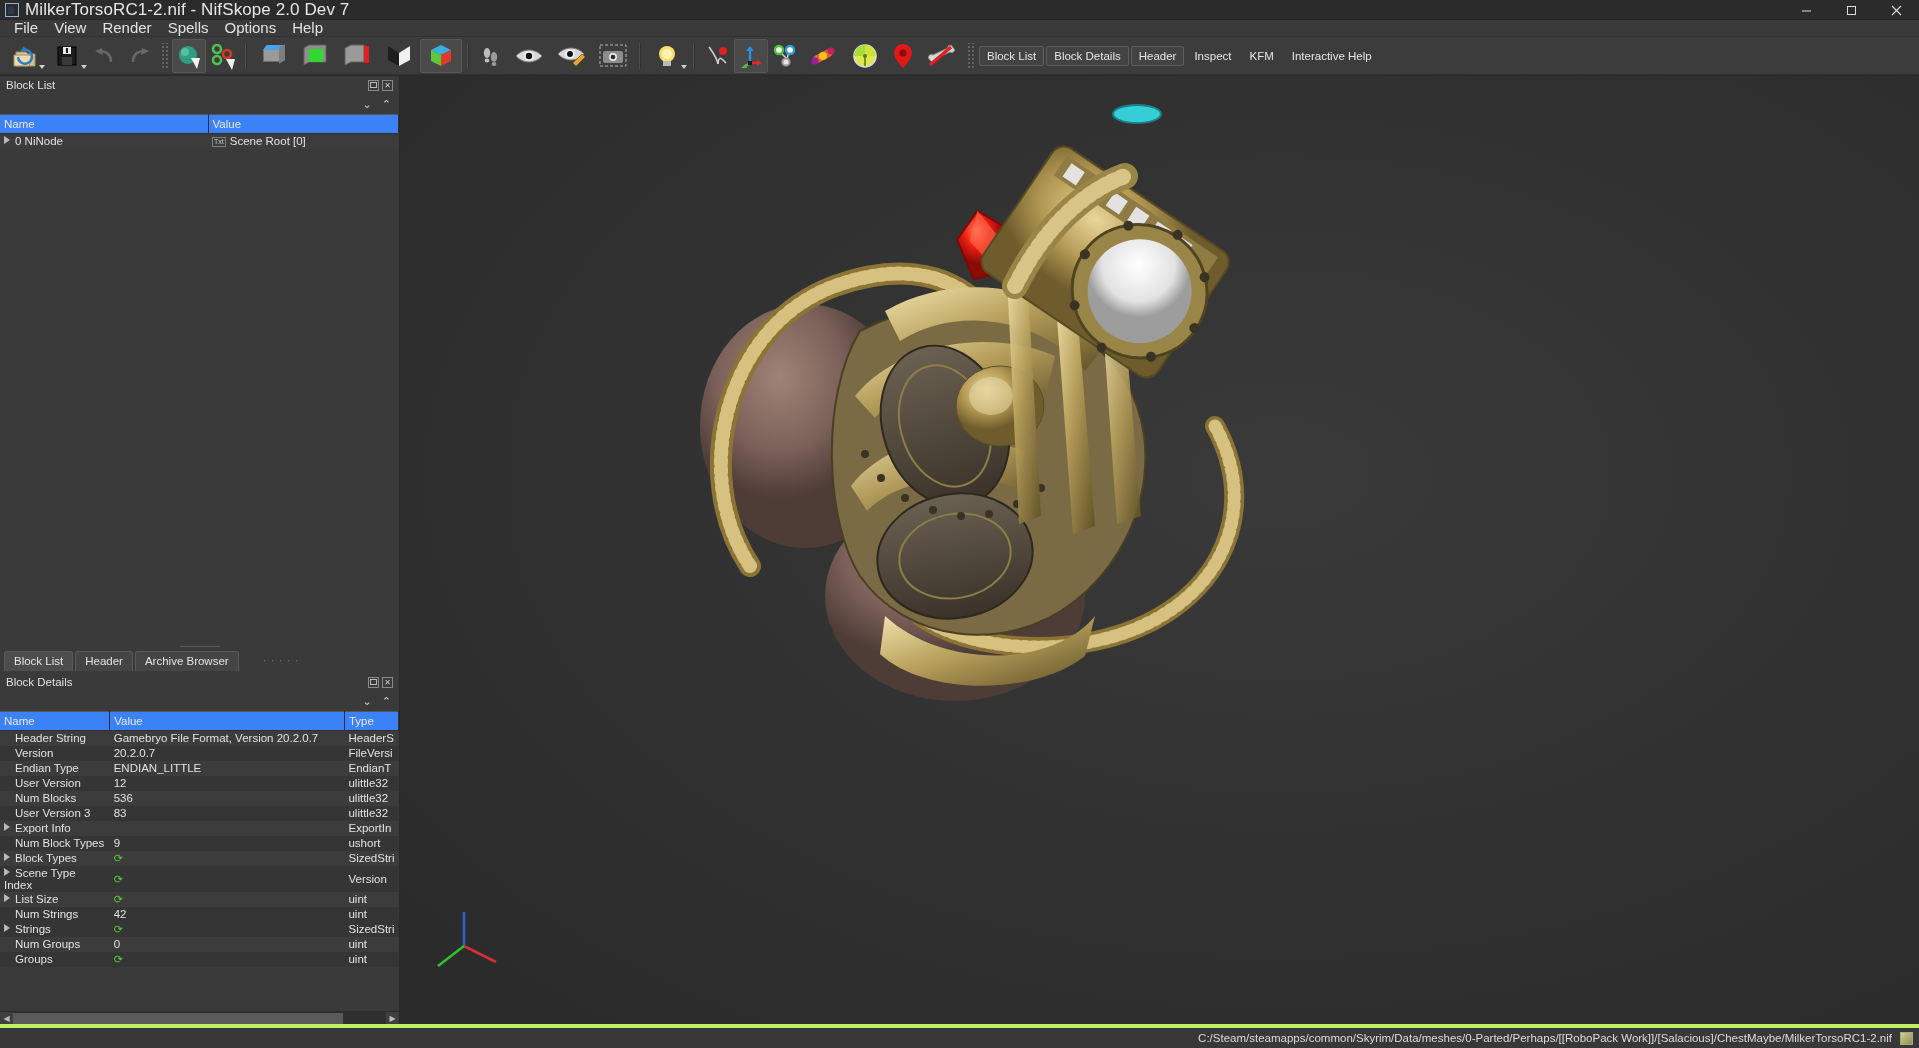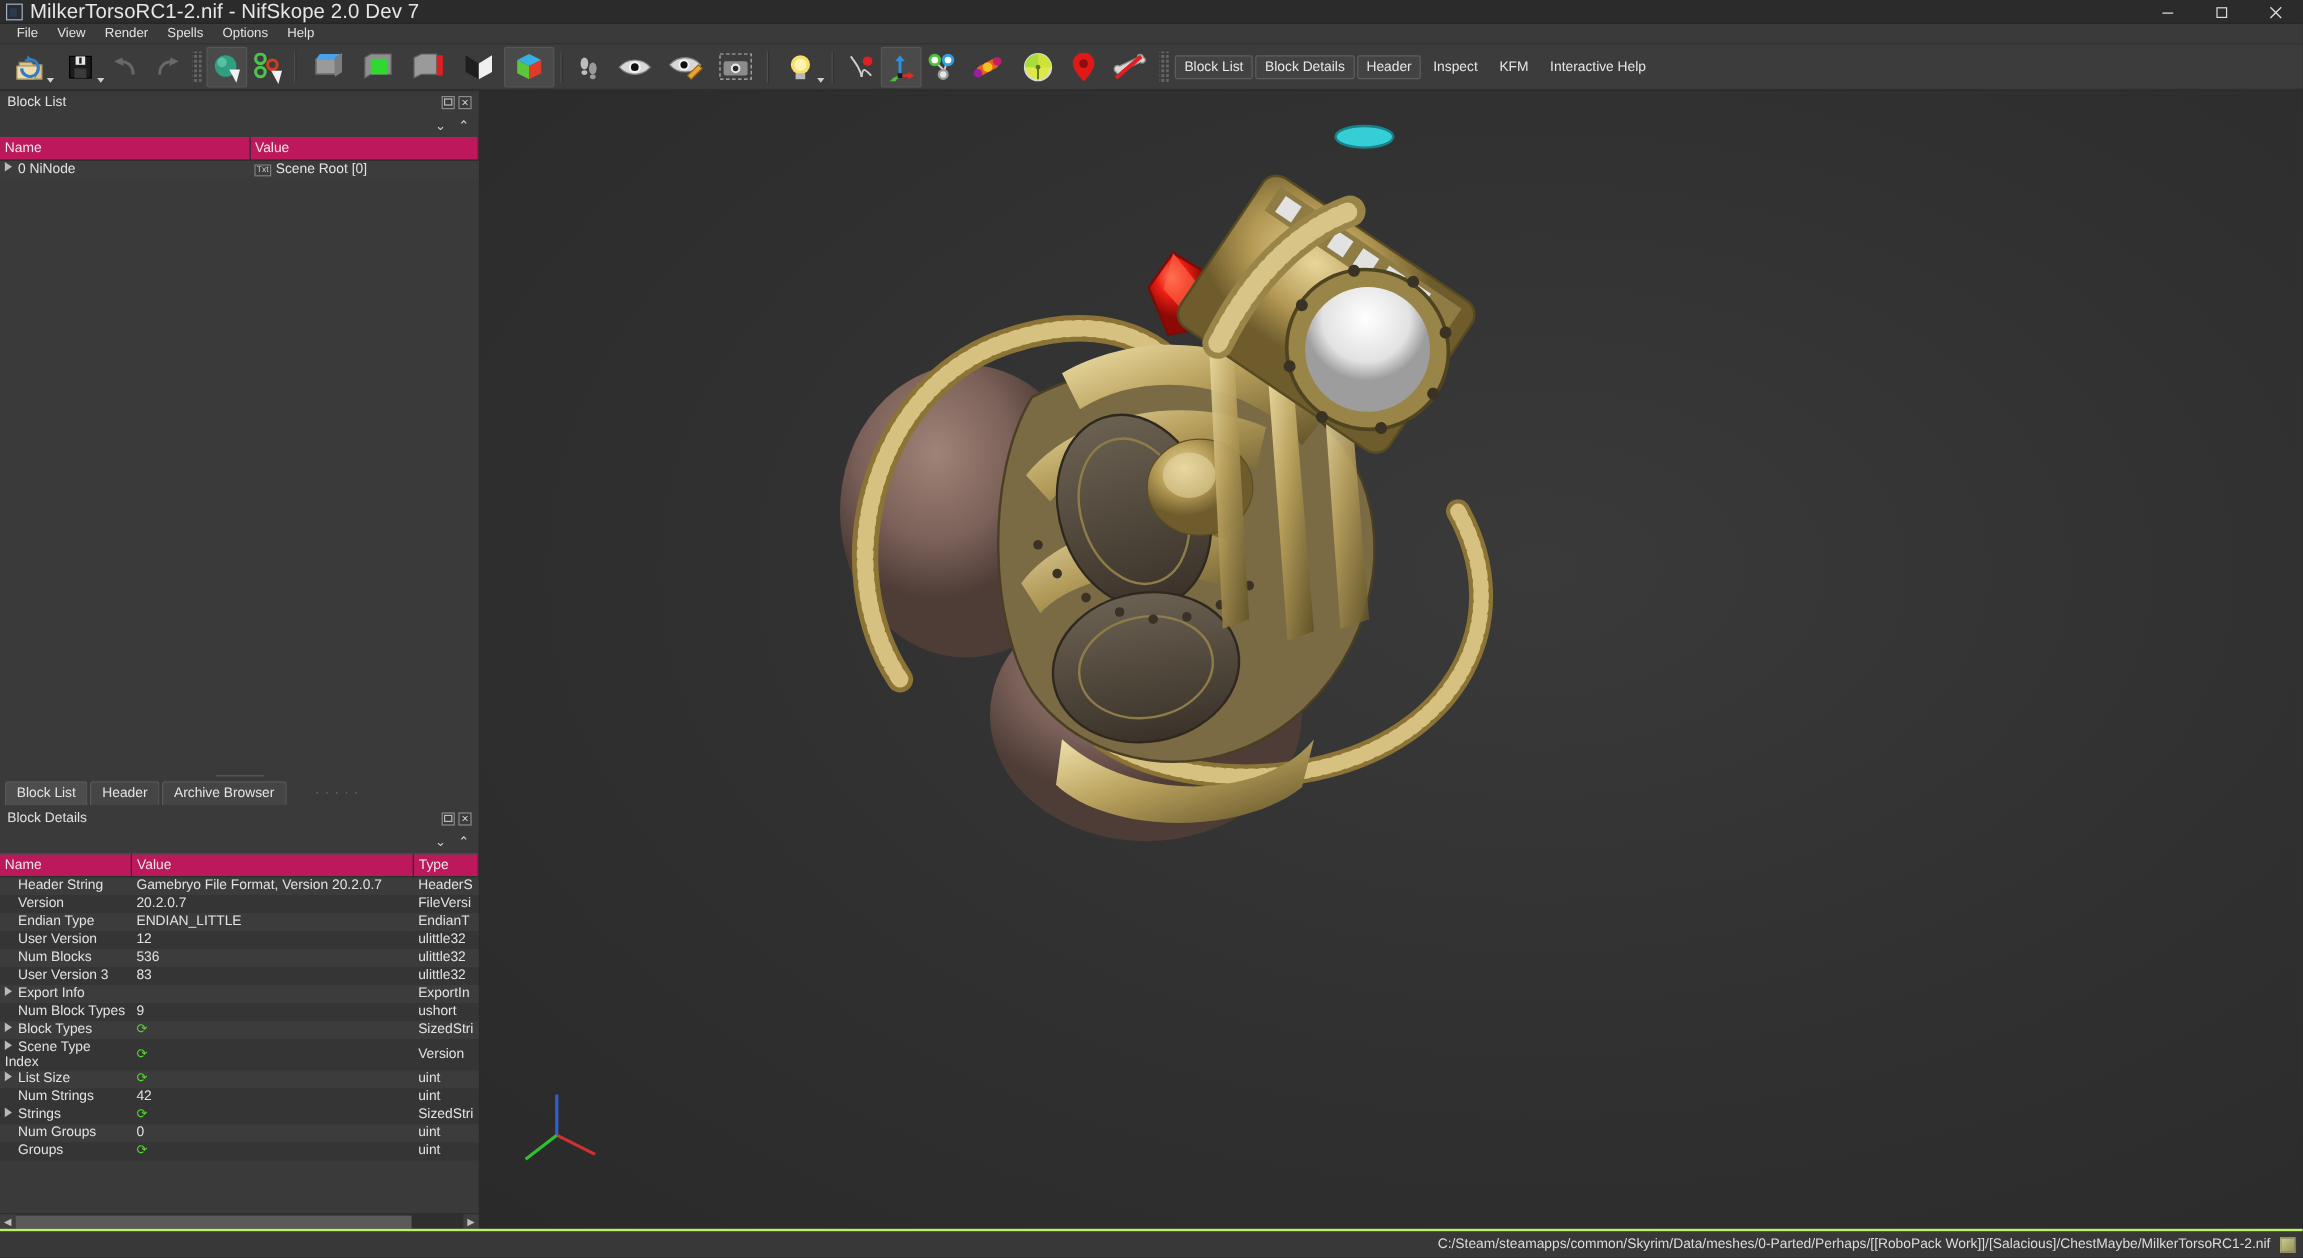--- a/index.html
+++ b/index.html
@@ -34,21 +34,21 @@
     color: #dcdcdc; font-size: 11px; line-height: 1;
   }
   .win-btn svg { display:block; }
 
   
   #menubar {
     height: 17px; background: #3a3a3a; display: flex; align-items: center;
     padding-left: 6px; border-bottom: 1px solid #323232;
   }
   .menu-item {
-    font-size: 11px; color: #e2e2e2; padding: 1px 8px 2px 8px; line-height: 14px;
+    font-size: 15px; color: #e2e2e2; padding: 1px 8px 2px 8px; line-height: 14px;
   }
 
   
   #toolbar {
     height: 38px; background: #3c3c3c; display: flex; align-items: center;
     padding-left: 4px; border-bottom: 1px solid #2f2f2f;
   }
   .tb {
     width: 34px; height: 34px; display: flex; align-items: center; justify-content: center;
     position: relative; flex: none;
@@ -97,21 +97,21 @@
   .dt-btn { width: 11px; height: 11px; border: 1px solid #8a8a8a; color:#cfcfcf;
             font-size: 8px; line-height: 9px; text-align: center; }
   .dt-btn.float::after{content:''; display:block; width:5px;height:4px;border:1px solid #bbb;margin:1px 0 0 1px;}
 
   .arrow-row { height: 20px; display: flex; align-items: center; justify-content: flex-end;
                padding-right: 8px; gap: 10px; }
   .sm-arrow { font-size: 11px; color: #cfcfcf; }
 
   .tbl { width: 100%; border-collapse: collapse; font-size: 11.5px; }
   .tbl thead th {
-    background: #be185d; color: #e8e8e8; font-weight: normal; text-align: left;
+    background: #3b82f6; color: #e8e8e8; font-weight: normal; text-align: left;
     padding: 3px 4px; border-right: 1px solid #2f2f2f; border-bottom: 1px solid #2f2f2f;
     border-top: 1px solid #555;
   }
   .tbl td { padding: 1px 4px; color: #e2e2e2; height: 15px; }
   .tbl tr.odd  td { background: #3c3c3c; }
   .tbl tr.even td { background: #353535; }
   .tri { display: inline-block; width: 0; height: 0; margin-right: 5px;
          border-top: 4px solid transparent; border-bottom: 4px solid transparent;
          border-left: 6px solid #b9b9b9; vertical-align: 1px; }
   .tri.hidden { visibility: hidden; }
@@ -149,21 +149,21 @@
               background: radial-gradient(ellipse at 58% 42%, #3a3a3a 0%, #303030 55%, #2a2a2a 100%); }
   #axes { position: absolute; left: 34px; bottom: 52px; width: 66px; height: 66px; }
 
   
   #model { position: absolute; left: 255px; top: 20px; width: 640px; height: 620px; } 
 
   
   #statusbar {
     position: absolute; left: 0; right: 0; bottom: 0; height: 24px; background: #383838;
     display: flex; align-items: center; justify-content: flex-end; padding-right: 6px;
-    border-top: 2px solid #bef264;
+    border-top: 4px solid #bef264;
   }
   #status-path { font-size: 11.5px; color: #dcdcdc; }
   #status-icon { width: 13px; height: 13px; margin-left: 8px;
                  background: linear-gradient(135deg,#cfcf8f,#8f8f5a); border:1px solid #a9a97a;}
 </style>
 </head>
 <body>
 
 <div id="titlebar">
   <div id="title-icon"></div>

